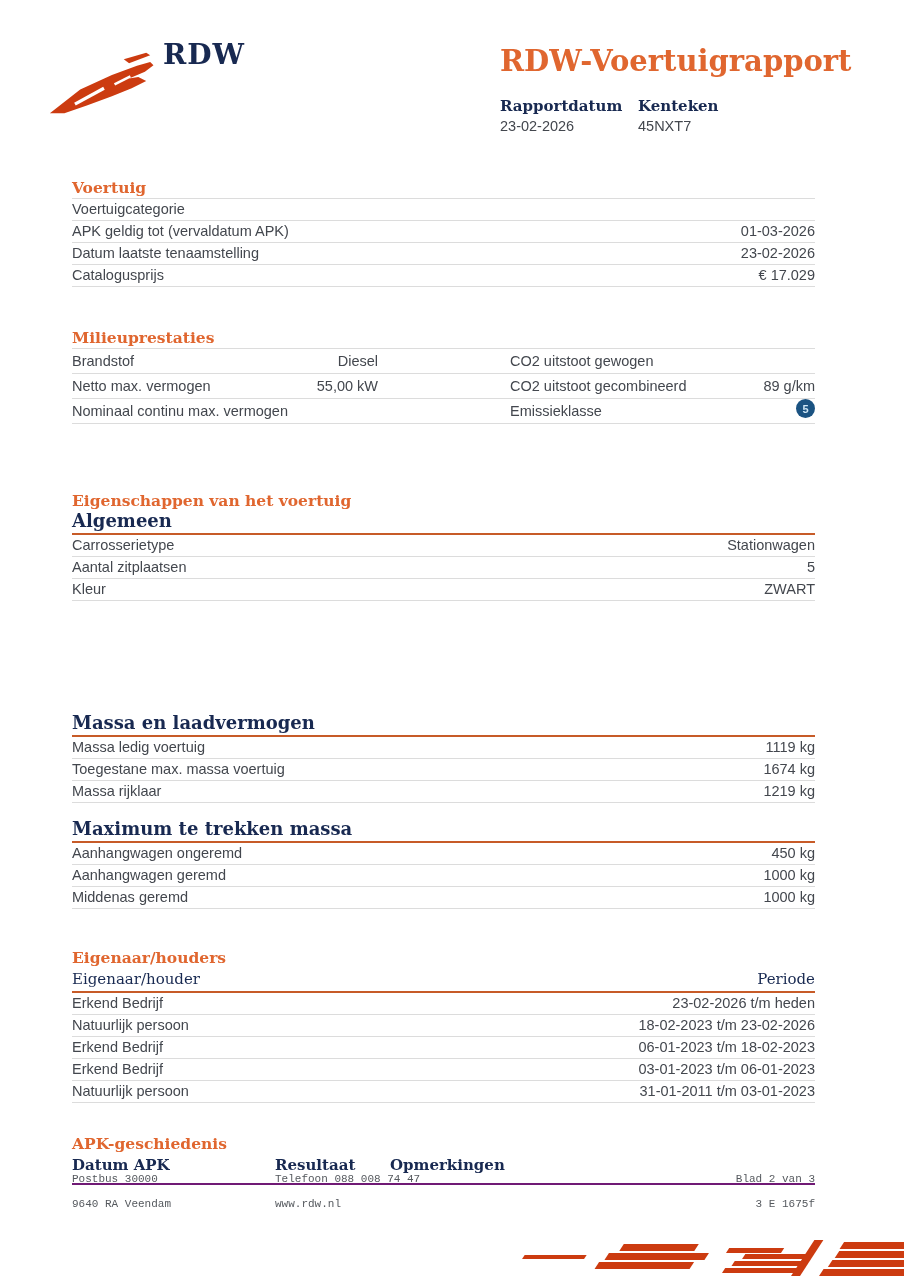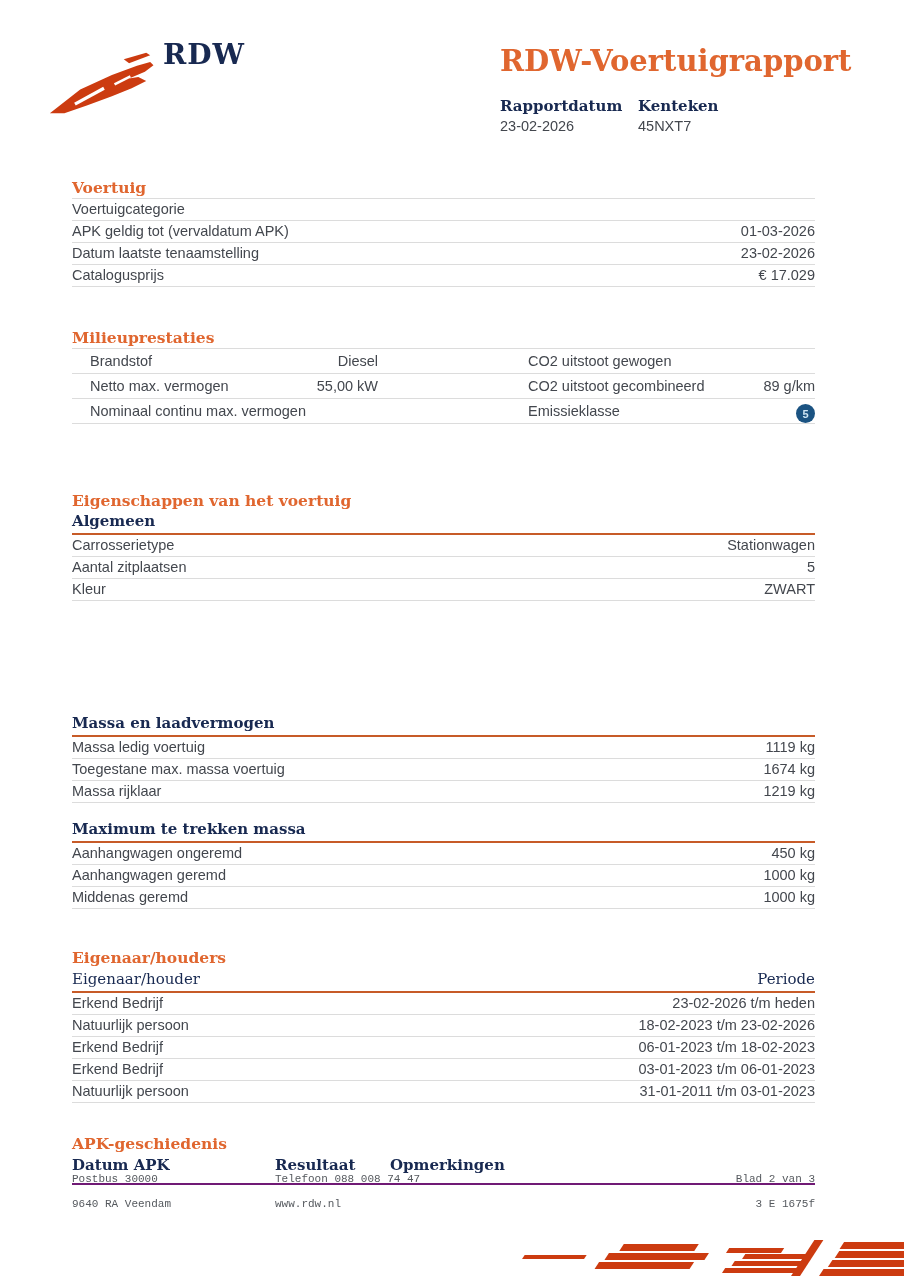--- a/index.html
+++ b/index.html
@@ -14,31 +14,31 @@
   .doc-title{font-family:"DejaVu Serif","Liberation Serif",serif;font-weight:bold;
     font-size:29px;color:#e0662f;}
   .meta-label{font-family:"DejaVu Serif","Liberation Serif",serif;font-weight:bold;
     font-size:15px;color:#182951;}
   .meta-value{font-size:14.5px;color:#43474e;}
   
   .content{left:72px;width:743px;}
   .sec-heading{font-family:"DejaVu Serif","Liberation Serif",serif;font-weight:bold;
     font-size:15.5px;color:#e0662f;line-height:20px;}
   .sub-heading{font-family:"DejaVu Serif","Liberation Serif",serif;font-weight:bold;
-    font-size:15px;color:#182951;line-height:16px;padding-bottom:4px;
+    font-size:18px;color:#182951;line-height:16px;padding-bottom:4px;
     border-bottom:2px solid #c75b28;}
   .kv-table{border-top:1px solid #dcdcdc;}
   .kv-table.no-top{border-top:none;}
   .row{display:flex;justify-content:space-between;align-items:center;
     line-height:21px;border-bottom:1px solid #dcdcdc;font-size:14.5px;}
   .row .val{text-align:right;white-space:nowrap;}
   
   .mrow{display:grid;grid-template-columns:306px 1fr 305px;align-items:center;
     line-height:24px;border-bottom:1px solid #dcdcdc;font-size:14.5px;}
-  .pair{display:flex;justify-content:space-between;align-items:flex-end;margin-left:18px;}
+  .pair{display:flex;justify-content:space-between;align-items:flex-start;}
   .badge{display:inline-flex;width:19px;height:19px;border-radius:50%;
     background:#1b5382;color:#cfe6f5;font-size:11px;font-weight:bold;
     align-items:center;justify-content:center;}
   
   .thead-row{display:flex;justify-content:space-between;align-items:baseline;
     font-family:"DejaVu Serif","Liberation Serif",serif;font-weight:normal;
     font-size:15px;color:#182951;line-height:18px;padding-bottom:3px;
     border-bottom:2px solid #c75b28;}
   .apk-head{display:grid;grid-template-columns:203px 115px auto;
     font-family:"DejaVu Serif","Liberation Serif",serif;font-weight:bold;

